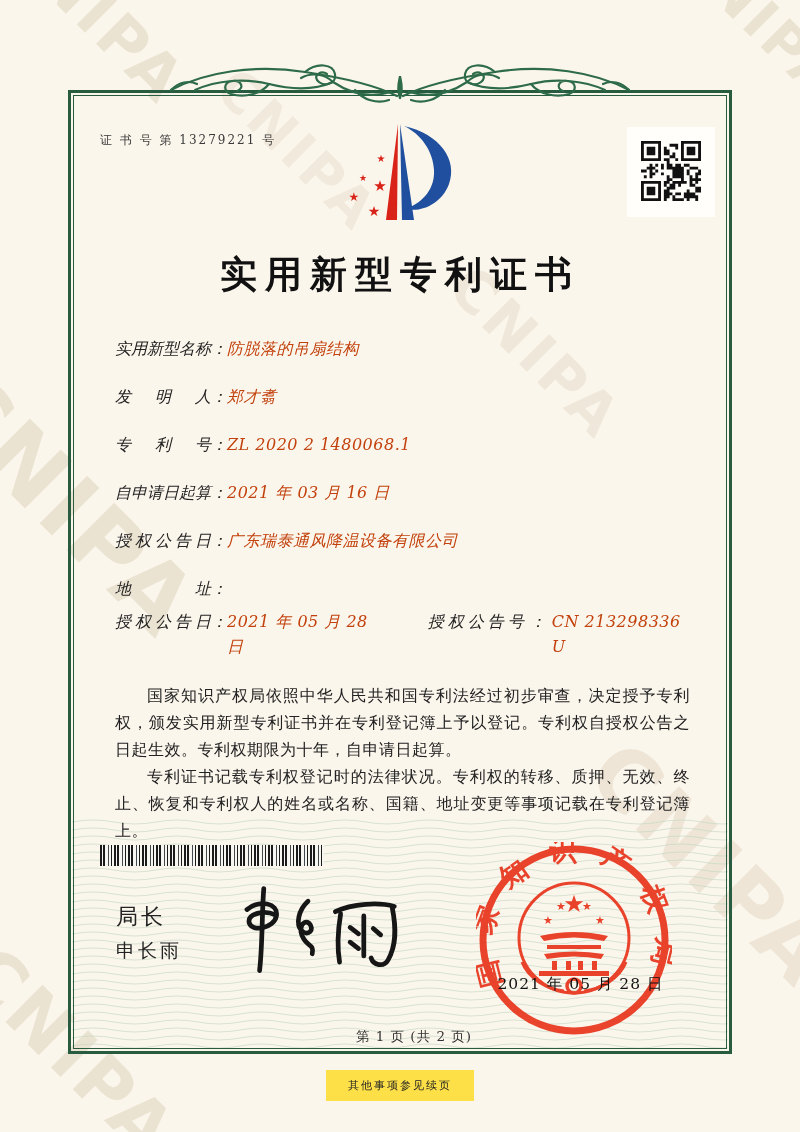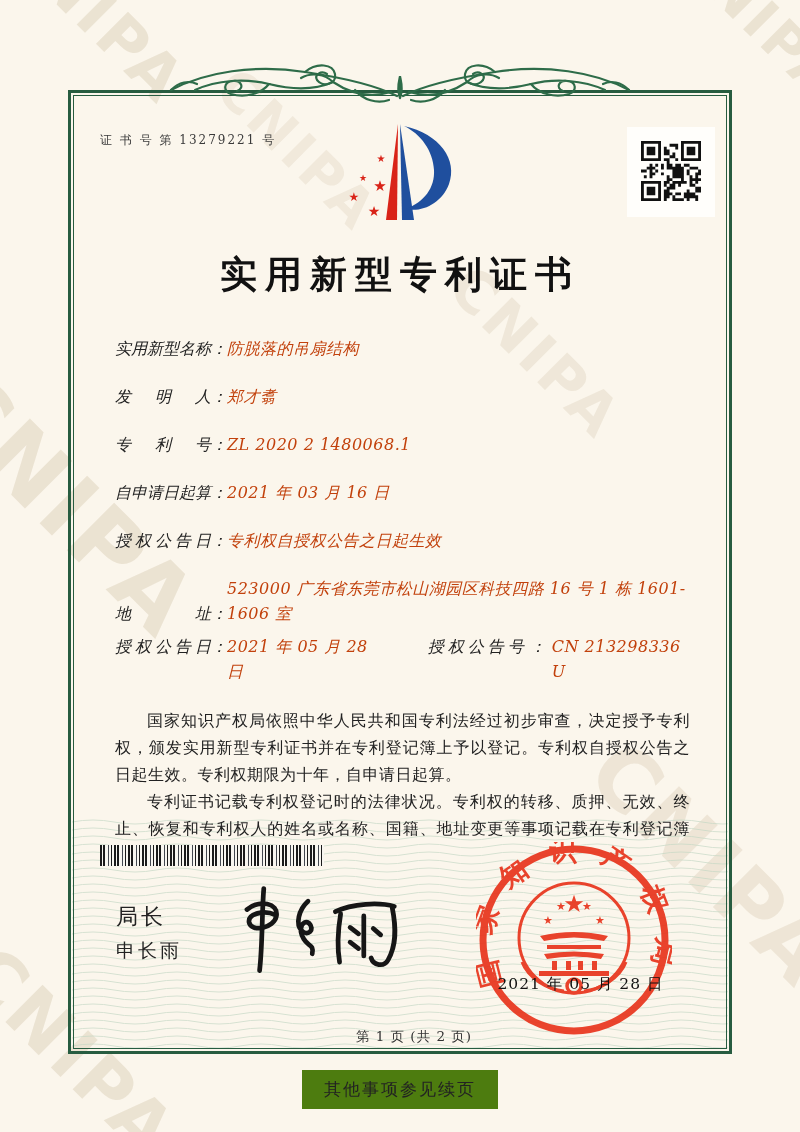--- a/index.html
+++ b/index.html
@@ -46,21 +46,21 @@
     font-family:"DejaVu Sans","Liberation Sans",sans-serif;color:#222;}
   .sig-name{position:absolute;left:116px;top:938px;font-size:19px;letter-spacing:3px;
     font-family:"DejaVu Sans","Liberation Sans",sans-serif;color:#222;}
   .signature{position:absolute;left:228px;top:878px;}
   .seal{position:absolute;left:476px;top:842px;}
   .seal-date{position:absolute;left:488px;top:974px;width:185px;text-align:center;
     font-size:15.5px;color:#111;letter-spacing:1px;}
   .page-indicator{position:absolute;left:68px;top:1028px;width:692px;text-align:center;
     font-size:13.5px;color:#333;letter-spacing:1px;}
   .note-wrap{position:absolute;left:0;top:1070px;width:100%;text-align:center;}
-  .note{display:inline-block;background:#4d7c0f;padding:8px 22px;font-size:17px;
+  .note{display:inline-block;background:#fde047;padding:8px 22px;font-size:11px;
     letter-spacing:2px;color:#222;}
 </style>
 </head>
 <body>
 
 <div class="page">
 
   <div class="wm" style="left:-20px;top:-25px;font-size:62px;">CNIPA</div>
   <div class="wm" style="left:655px;top:-15px;font-size:56px;">CNIPA</div>
   <div class="wm" style="left:196px;top:118px;font-size:54px;color:rgba(203,188,158,.22);">CNIPA</div>
@@ -137,26 +137,25 @@
       <span class="fvalue">ZL 2020 2 1480068.1</span>
     </div>
     <div class="field">
       <span class="flabel">自申请日起算</span>
         <span class="fcolon">：</span>
       <span class="fvalue">2021 年 03 月 16 日</span>
     </div>
     <div class="field">
       <span class="flabel">授权公告日</span>
         <span class="fcolon">：</span>
-      <span class="fvalue">专利权自授权公告之日起生效</span>
+      <span class="fvalue">广东瑞泰通风降温设备有限公司</span>
     </div>
     <div class="field addr">
       <span class="flabel">地址</span>
         <span class="fcolon">：</span>
-      <span class="fvalue">523000 广东省东莞市松山湖园区科技四路 16 号 1 栋 1601-1606 室</span>
     </div>
     <div class="field">
       <span class="flabel">授权公告日</span>
         <span class="fcolon">：</span>
       <span class="fvalue">2021 年 05 月 28 日</span>
       <span class="pair2">
         <span class="flabel">授权公告号</span>
           <span class="fcolon">：</span>
         <span class="fvalue">CN 213298336 U</span>
       </span>

